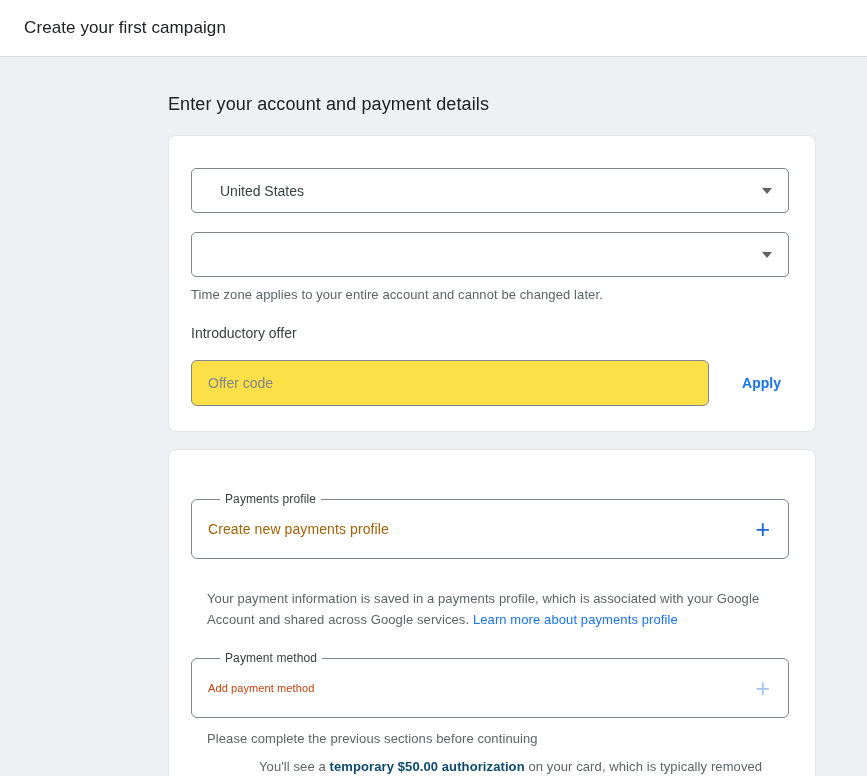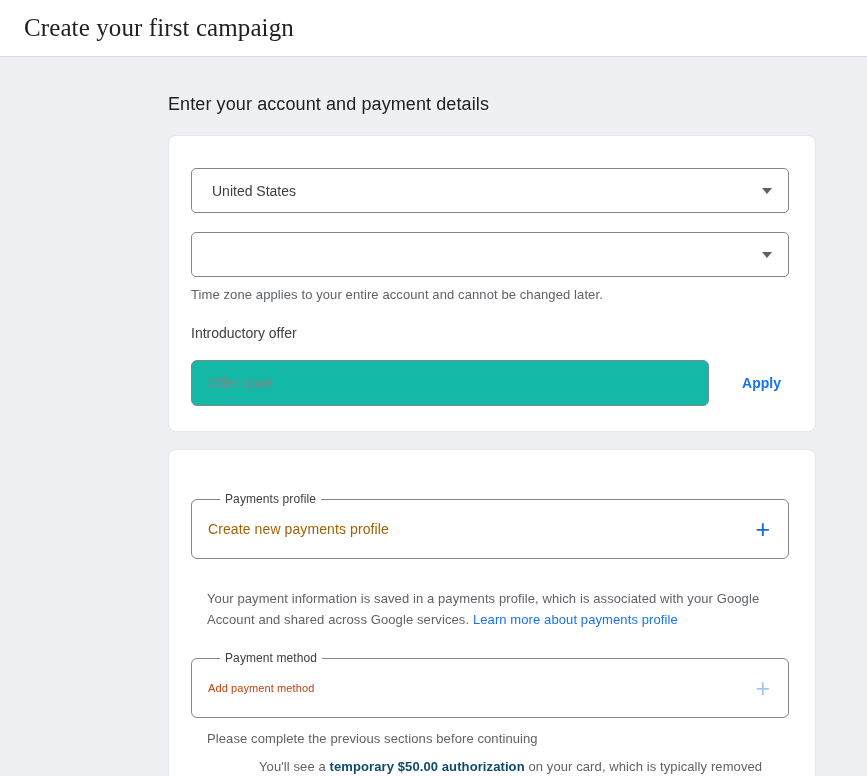--- a/index.html
+++ b/index.html
@@ -7,49 +7,49 @@
   body {
     width: 867px; height: 776px; overflow: hidden;
     background: #eef0f3;
     font-family: "Liberation Sans", sans-serif;
     -webkit-font-smoothing: antialiased;
   }
   .app-header {
     background: #fff; height: 57px; border-bottom: 1px solid #dadce0;
     display: flex; align-items: center; padding-left: 24px;
   }
-  .page-title { font-size: 25px; color: #202124; font-weight: 400; letter-spacing: .1px; font-family: Liberation Serif, serif; }
+  .page-title { font-size: 17px; color: #202124; font-weight: 400; letter-spacing: .1px; }
   .content { margin-left: 168px; width: 648px; }
   .section-heading {
     font-size: 18px; color: #202124; font-weight: 400;
     margin: 0; padding-top: 37px; letter-spacing: .1px;
   }
   .card {
     background: #fff; border: 1px solid #e4e6e9; border-radius: 8px;
   }
   .card-account { margin-top: 20px; padding: 32px 26px 25px 22px; }
   .select-box {
     position: relative; border: 1px solid #80868b; border-radius: 5px;
-    height: 45px; display: flex; align-items: center; padding: 0 20px;
+    height: 45px; display: flex; align-items: center; padding: 0 28px;
     cursor: pointer; background: #fff;
   }
   .select-box + .select-box { margin-top: 19px; }
   .select-value { font-size: 14px; color: #3c4043; }
   .dd-arrow {
     position: absolute; right: 16px; top: 19px; width: 0; height: 0;
     border-left: 5px solid transparent; border-right: 5px solid transparent;
     border-top: 6px solid #5f6368;
   }
   .help-text { font-size: 13px; color: #5f6368; margin-top: 10px; letter-spacing: .1px; }
   .offer-label { font-size: 14px; color: #3c4043; margin-top: 23px; }
   .offer-row { display: flex; align-items: center; margin-top: 19px; }
   .offer-input {
     width: 528px; height: 46px; border: 1px solid #80868b; border-radius: 6px;
     padding: 0 16px; font-size: 14px; color: #3c4043; outline: none;
-    font-family: "Liberation Sans", sans-serif; background: #14b8a6;
+    font-family: "Liberation Sans", sans-serif; background: #fde047;
   }
   .offer-input::placeholder { color: #80868b; opacity: 1; }
   .apply-btn {
     margin-left: 25px; background: none; border: none; cursor: pointer;
     color: #1a73e8; font-size: 14px; font-weight: bold;
     font-family: "Liberation Sans", sans-serif; padding: 6px 8px;
   }
   .card-payment { margin-top: 17px; padding: 49px 26px 30px 22px; height: 372px; }
   .fieldbox {
     position: relative; border: 1px solid #80868b; border-radius: 6px;

